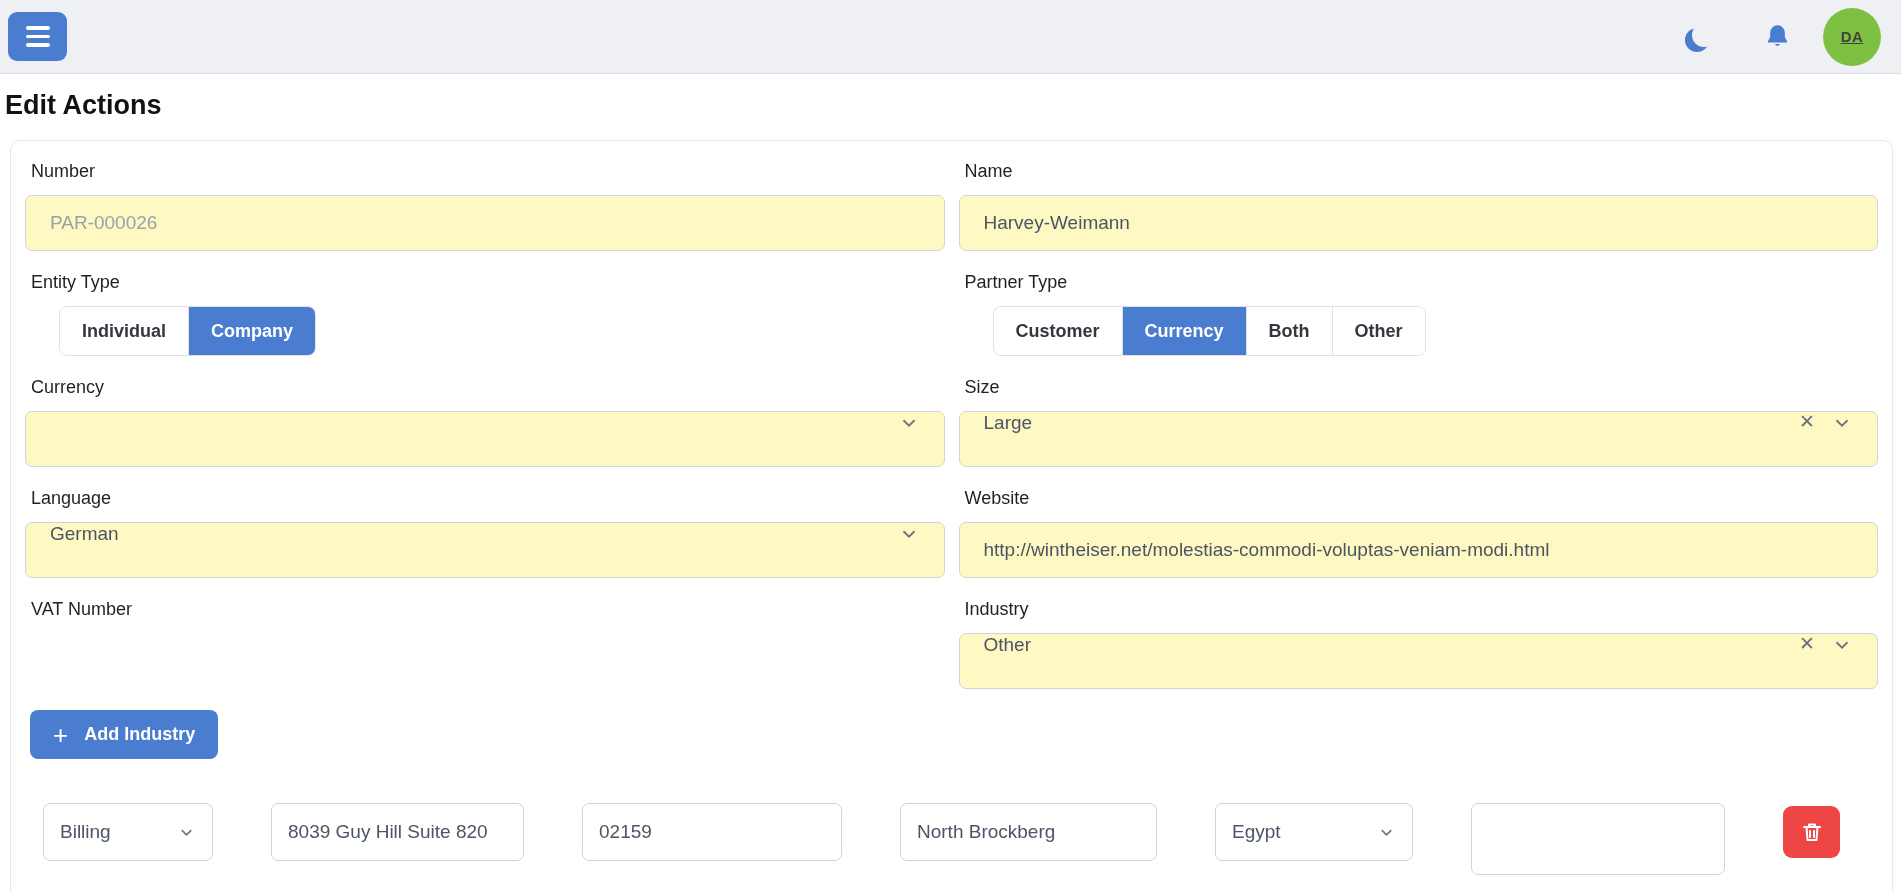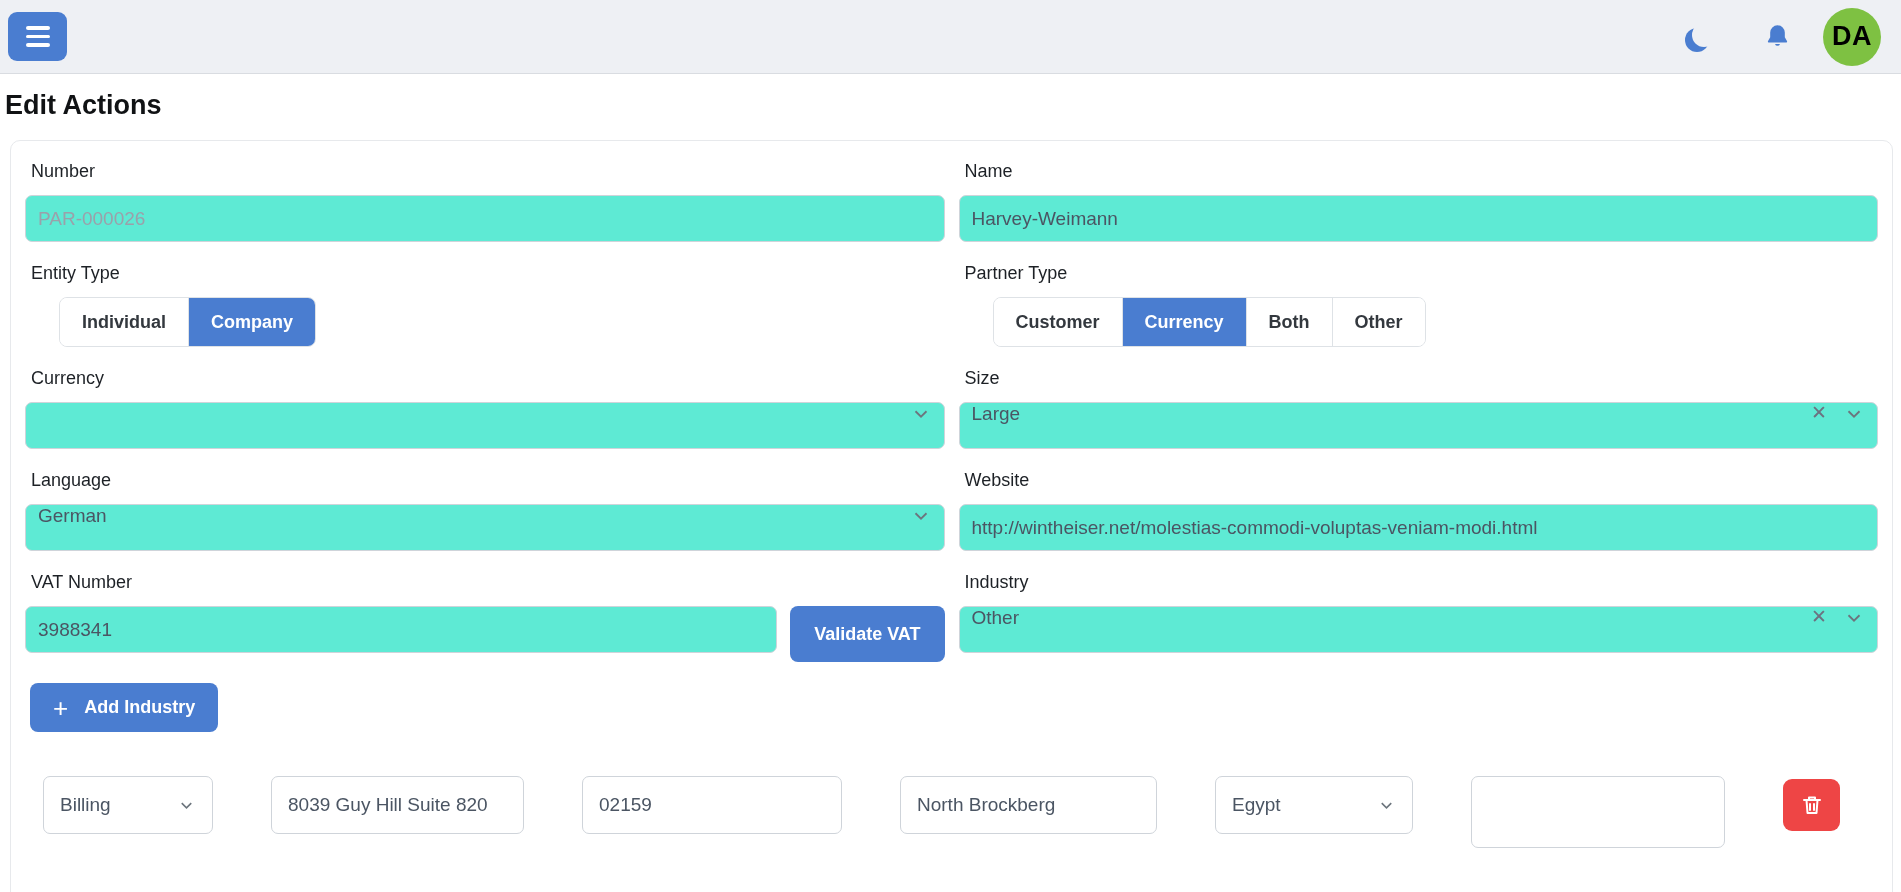--- a/index.html
+++ b/index.html
@@ -35,24 +35,24 @@
     display: flex; align-items: center; justify-content: center;
   }
   .moon {
     width: 24px; height: 24px; border-radius: 50%;
     box-shadow: -7px 5px 0 0 #4a7dd0;
     margin-left: 6px; margin-bottom: 4px;
   }
   .bell-svg { width: 27px; height: 27px; fill: #4a7dd0; }
   .avatar {
     width: 58px; height: 58px; border-radius: 50%;
-    background: #7ec142; color: #000000;
-    font-size: 27px; font-weight: bold;
+    background: #7ec142; color: #404040;
+    font-size: 15px; font-weight: bold;
     display: flex; align-items: center; justify-content: center;
-    margin-left: 22px; cursor: pointer; letter-spacing: 0.5px;
+    margin-left: 22px; cursor: pointer; letter-spacing: 0.5px; text-decoration: underline;
   }
   .icon-gap { margin-left: 28px; }
 
   
   .page-title {
     font-size: 27px; font-weight: bold; color: #101214;
     margin: 16px 0 0 5px;
   }
   .card {
     margin: 19px 8px 0 10px;
@@ -66,26 +66,26 @@
 
   
   .form-grid {
     display: grid;
     grid-template-columns: 1fr 1fr;
     column-gap: 14px;
   }
   .field { margin-bottom: 21px; }
   .field-label { display:block; font-size: 18px; color: #1d2126; margin: 0 0 13px 6px; }
   .text-input, .select-box {
-    width: 100%; height: 47px;
+    width: 100%; height: 56px;
     border: 1px solid #cfd4da; border-radius: 7px;
     font-size: 19px; color: #4b5563;
-    padding: 0 12px;
-    font-family: "Liberation Sans", sans-serif;
-    background: #5eead4;
+    padding: 0 24px;
+    font-family: "Liberation Sans", sans-serif;
+    background: #fef9c3;
   }
   .text-input::placeholder { color: #9aa1aa; opacity: 1; }
   .select-box {
     display: flex; align-items: flex-start; cursor: pointer;
   }
   .select-value { flex: 1; font-size: 19px; color: #4b5563; }
   .chev-svg { width: 22px; height: 22px; stroke: #6c757d; fill: none; stroke-width: 2; flex: none; }
   .clear-x {
     font-size: 19px; color: #6b7280; margin-right: 16px; flex: none; cursor: pointer; line-height: 1;
   }
@@ -249,24 +249,20 @@
       </div>
     </div>
 
     <div class="field">
       <label class="field-label">Website</label>
       <input class="text-input" type="text" value="http://wintheiser.net/molestias-commodi-voluptas-veniam-modi.html" style="">
     </div>
 
     <div class="field">
       <label class="field-label">VAT Number</label>
-      <div class="vat-row">
-        <input class="text-input" type="text" value="3988341" style="">
-        <button class="primary-btn">Validate VAT</button>
-      </div>
     </div>
 
     <div class="field">
       <label class="field-label">Industry</label>
       <div class="select-box">
         <span class="select-value">Other</span>
         <span class="clear-x">✕</span>
         <svg class="chev-svg" viewBox="0 0 24 24">
             <path d="M6 9l6 6 6-6"></path>
           </svg>

